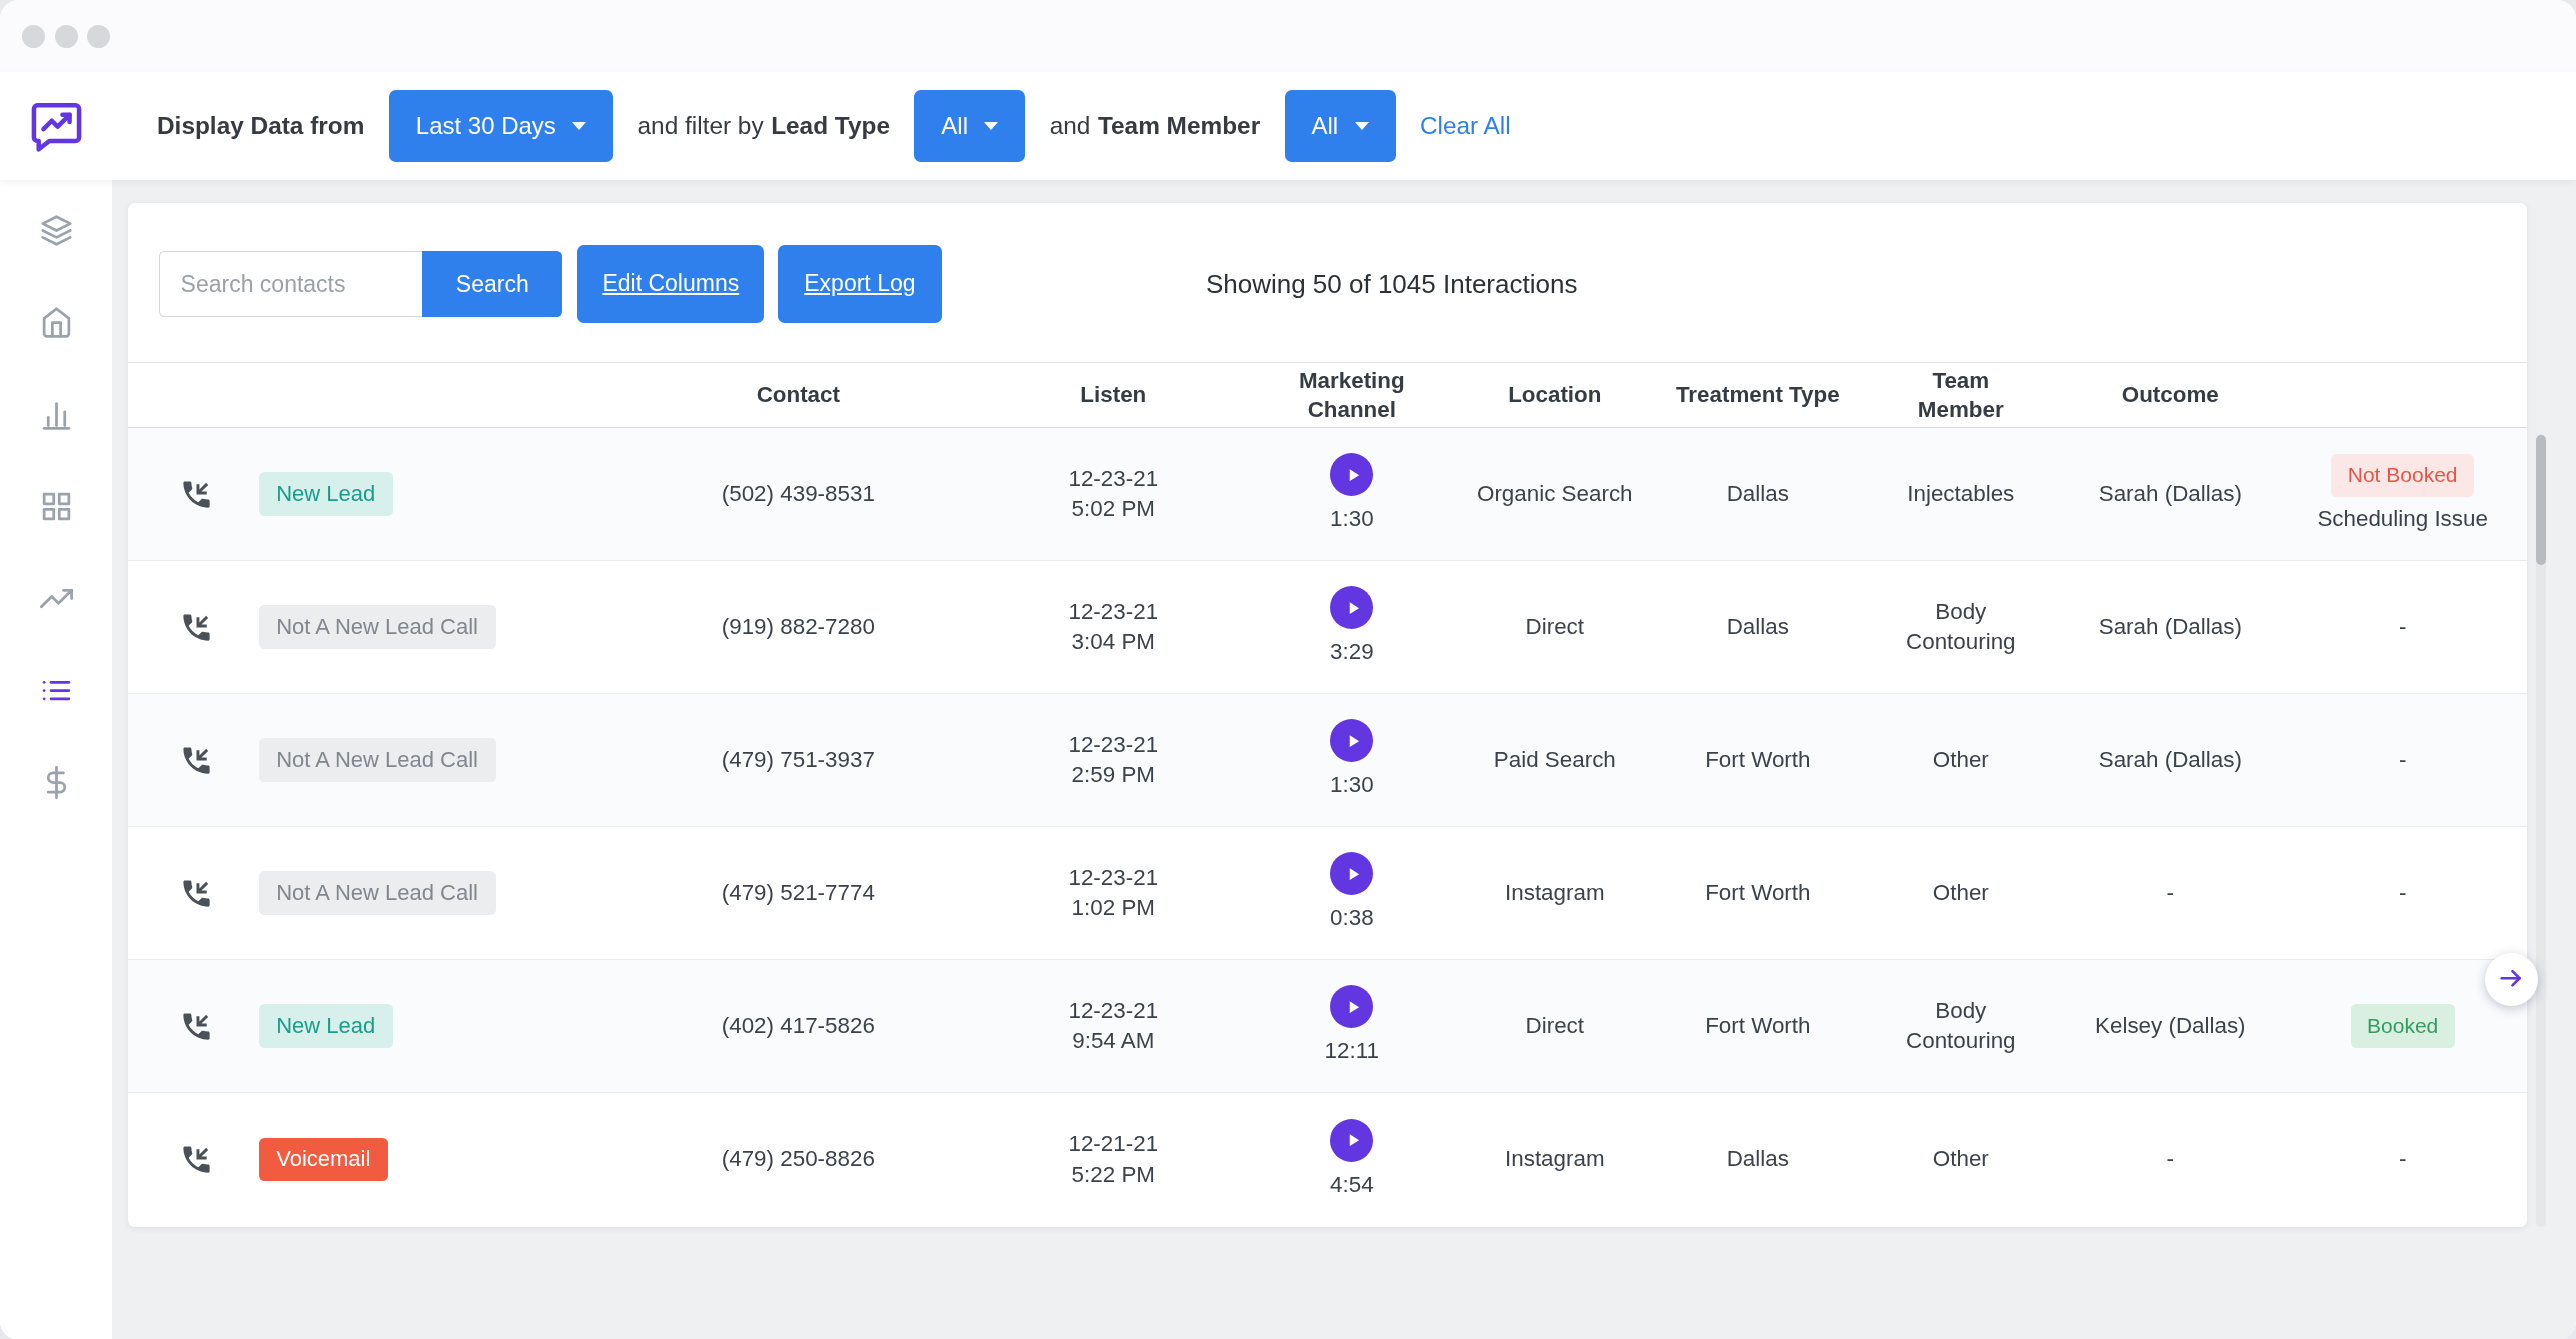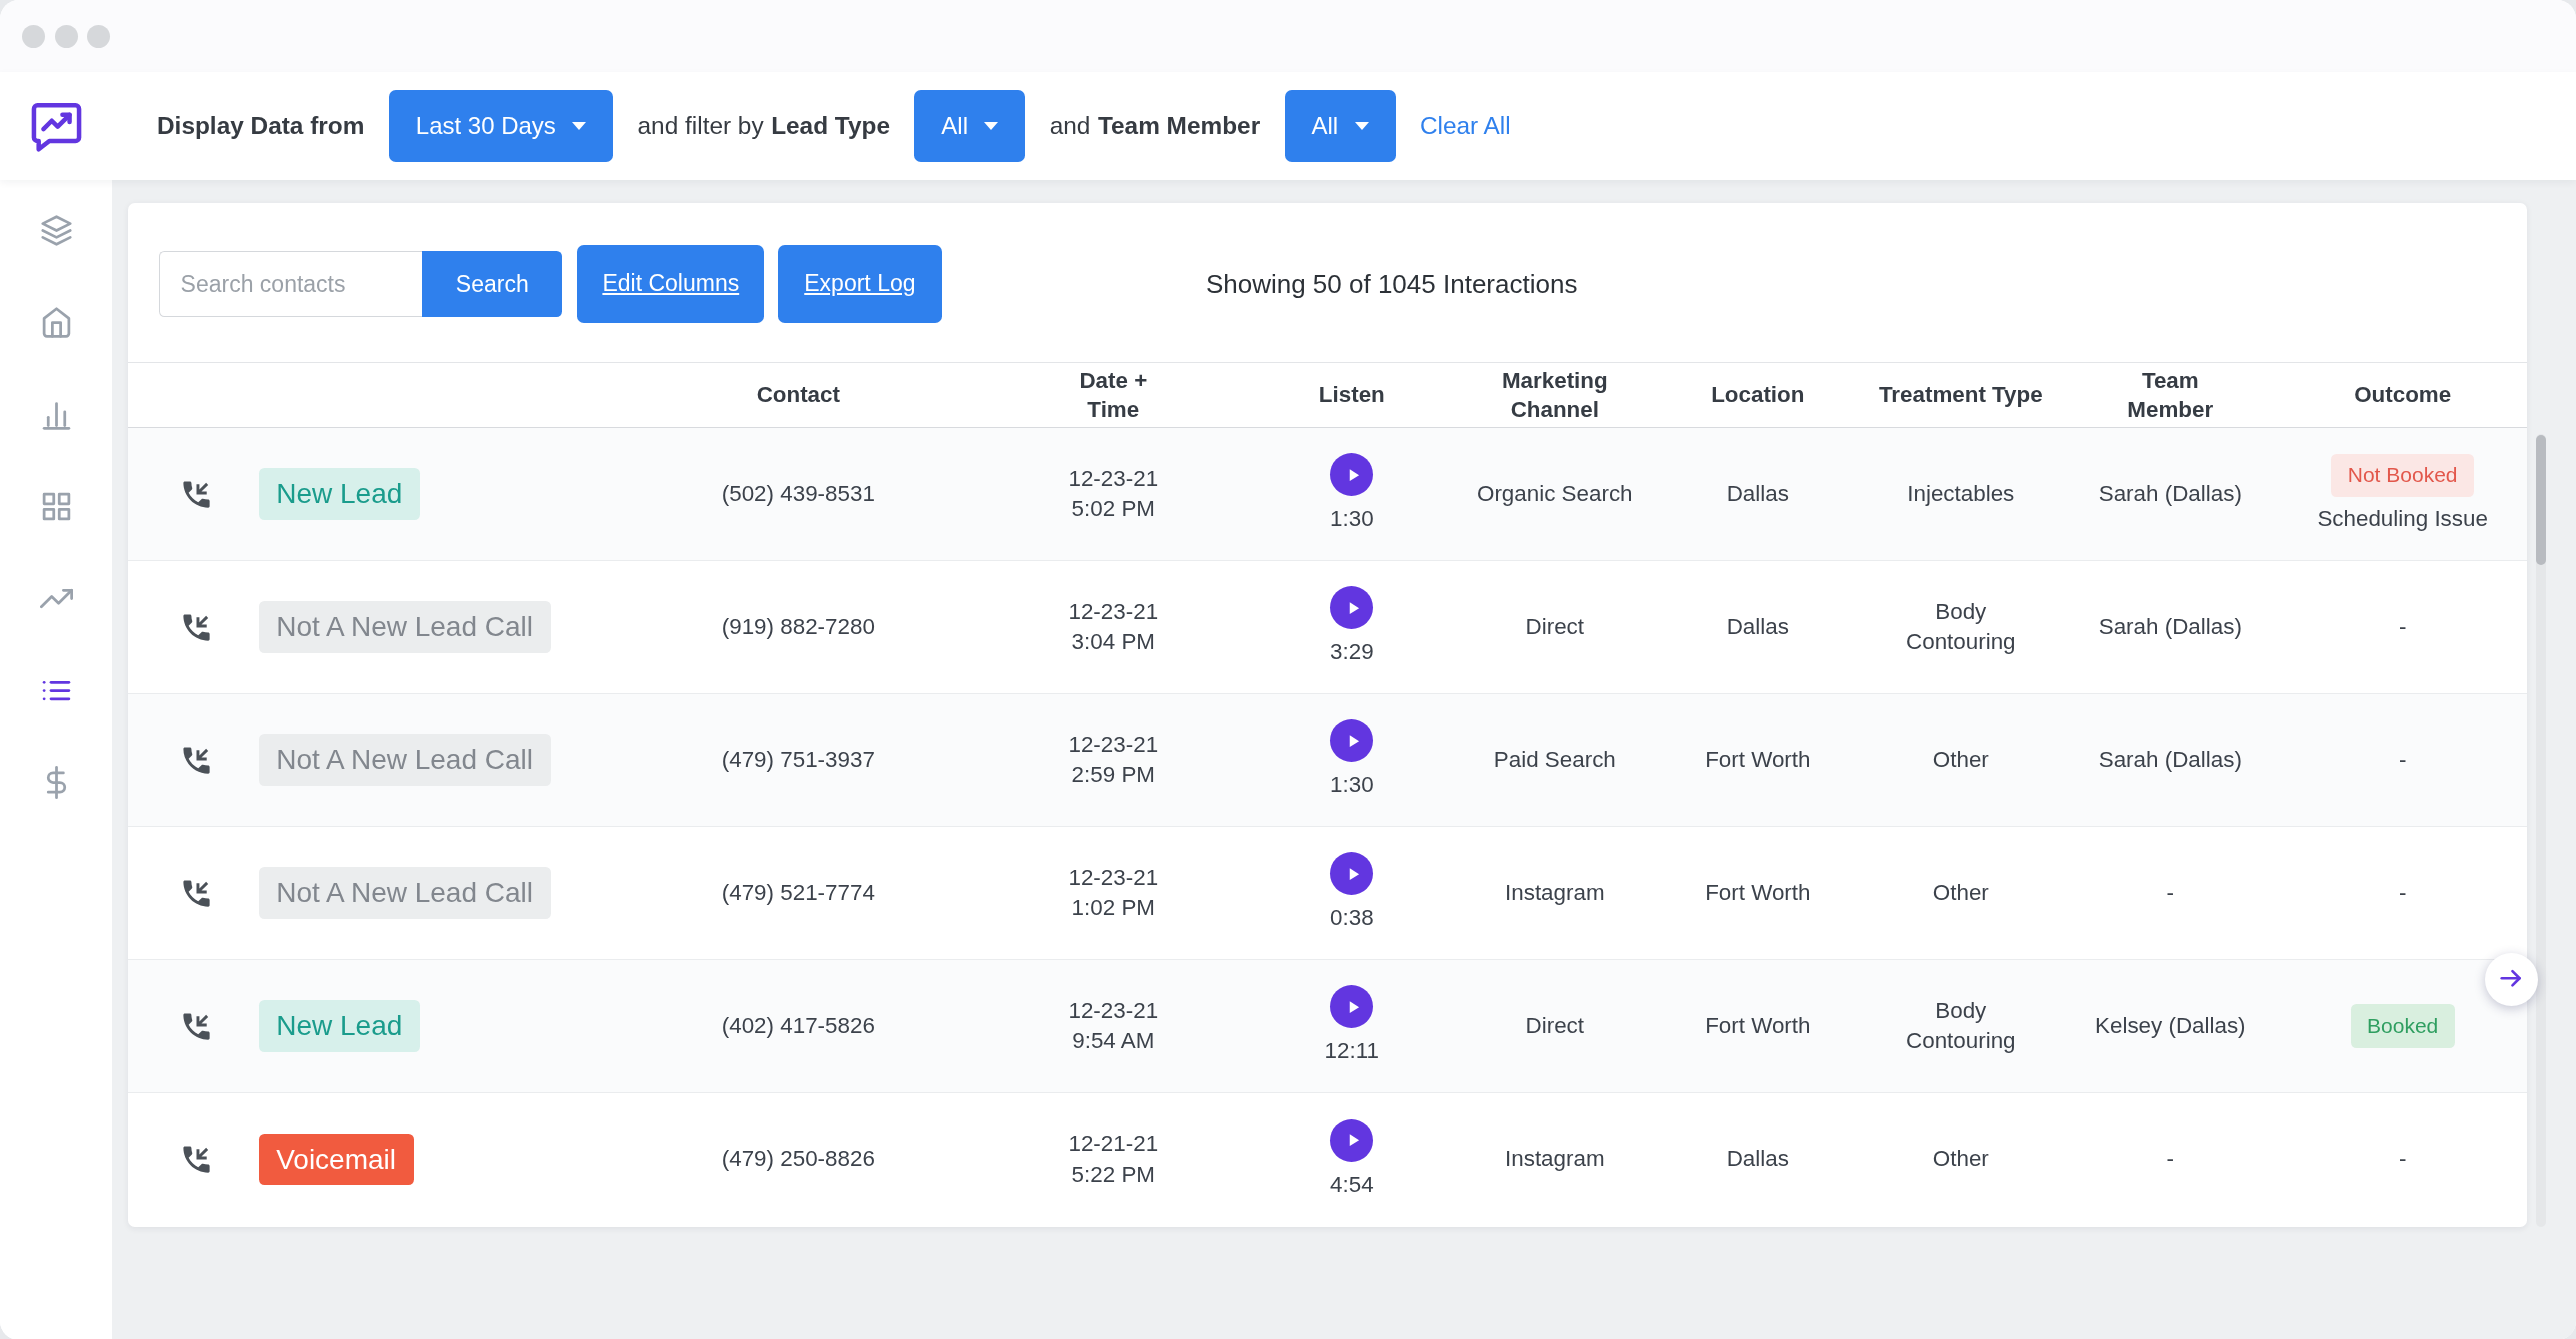--- a/index.html
+++ b/index.html
@@ -134,21 +134,21 @@
   .trow:last-child { border-bottom: none; }
   .td { text-align: center; line-height: 1.35; }
   .c-icon { display: flex; justify-content: center; padding-left: 27px; }
   .c-type { text-align: left; padding-left: 20.3px; }
   .treat-span { display: inline-block; max-width: 159px; }
 
   .phone-icon svg { fill: #4b5158; }
 
   .pill {
     display: inline-block; padding: 8.8px 17.6px; border-radius: 5.4px;
-    font-size: 28px; line-height: 1.2;
+    font-size: 22px; line-height: 1.2;
   }
   .pill[data-variant="new-lead"] { background: #d7f0eb; color: #1a9c8c; }
   .pill[data-variant="not-new-lead"] { background: #ebedee; color: #82878e; }
   .pill[data-variant="voicemail"] { background: #f15b3f; color: #ffffff; }
 
   .c-listen { display: flex; flex-direction: column; align-items: center; gap: 8.1px; }
   .play-btn {
     width: 43px; height: 43px; border-radius: 50%;
     background: #6236e0; border: none; cursor: pointer;
     display: flex; align-items: center; justify-content: center;
@@ -308,21 +308,20 @@
           <button class="btn-blue btn-search">Search</button>
           <button class="btn-blue btn-twoline btn-editcols">Edit Columns</button>
           <button class="btn-blue btn-twoline btn-export">Export Log</button>
           <span class="showing">Showing 50 of 1045 Interactions</span>
         </div>
 
         <div class="grid-cols thead">
           <div class="th"></div>
           <div class="th"></div>
           <div class="th">Contact</div>
-          <div class="th"><span class="wrap-narrow">Date + Time</span></div>
           <div class="th">Listen</div>
           <div class="th"><span class="wrap-mid">Marketing Channel</span></div>
           <div class="th">Location</div>
           <div class="th">Treatment Type</div>
           <div class="th"><span class="wrap-narrow">Team Member</span></div>
           <div class="th">Outcome</div>
         </div>
 
         <div>
 

